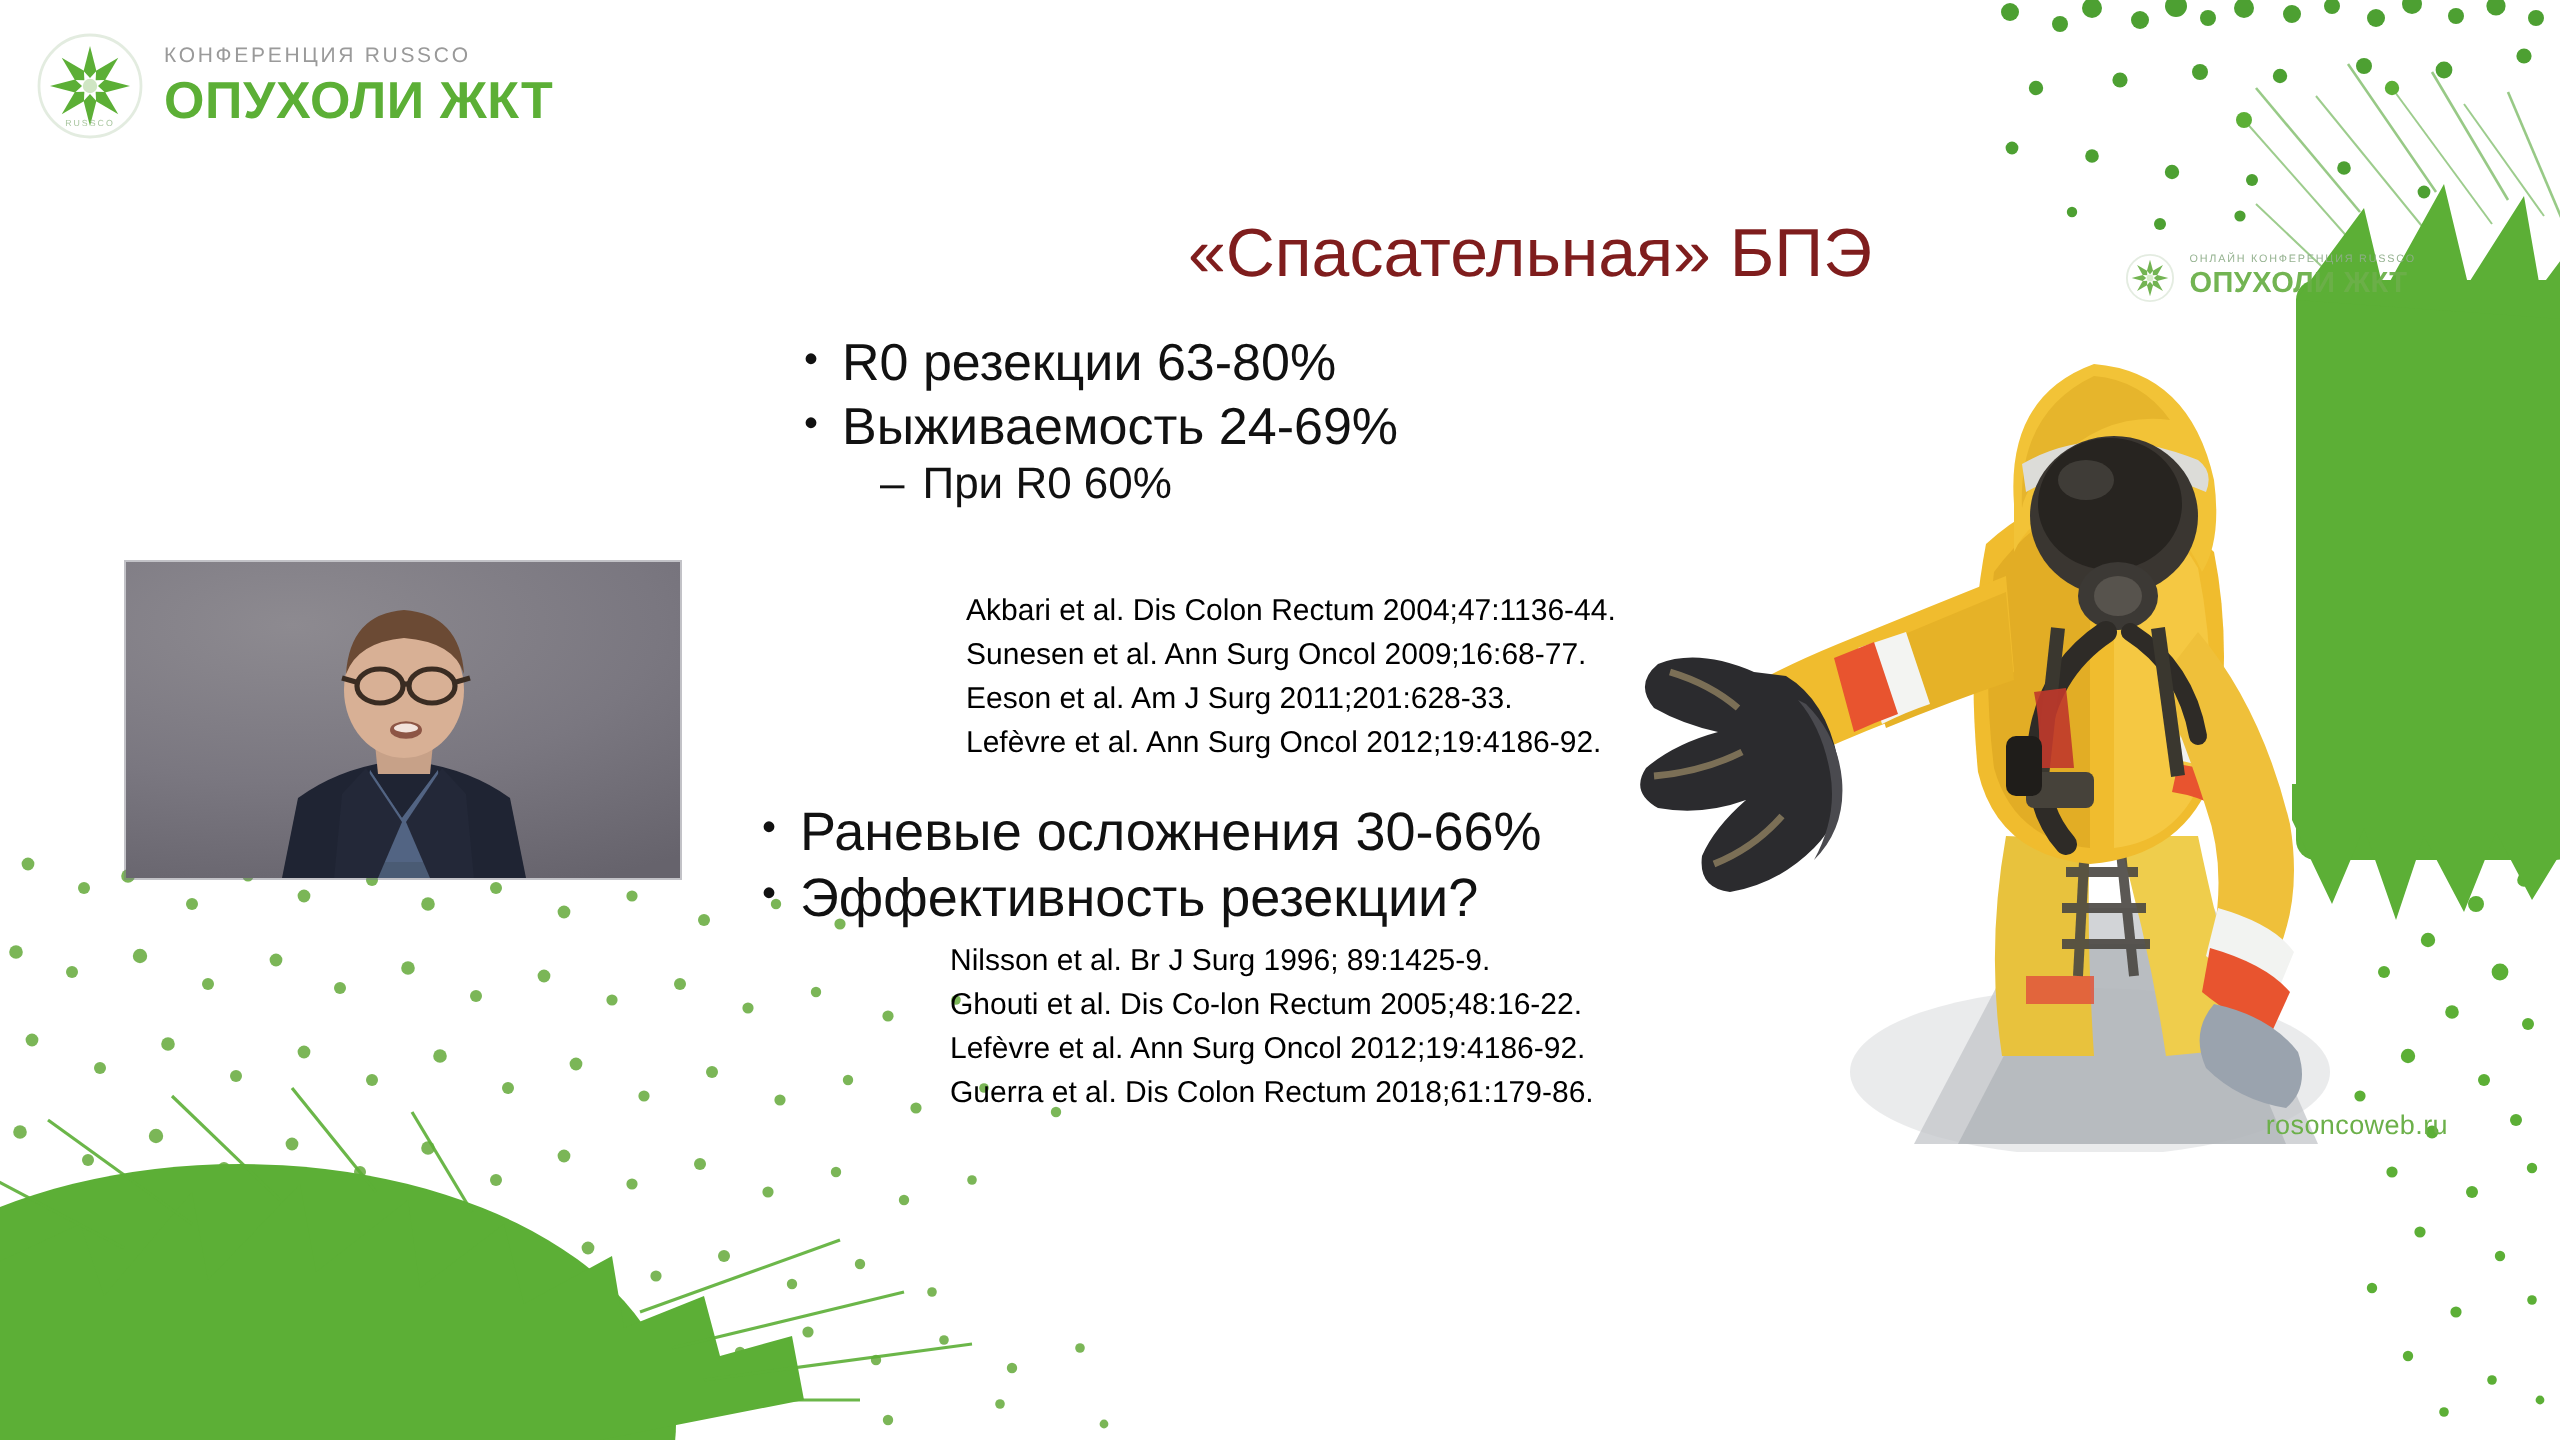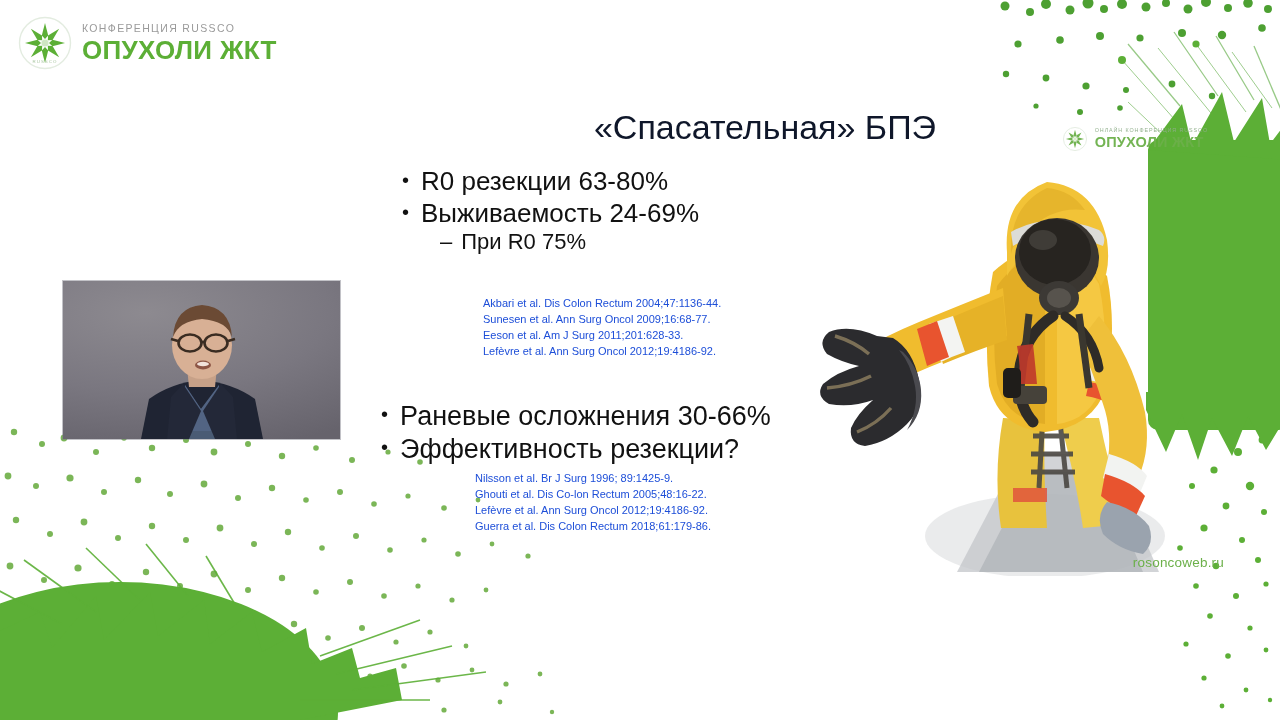--- a/index.html
+++ b/index.html
@@ -33,36 +33,36 @@
     font-size: 26px; font-weight: 700; letter-spacing: 0.3px;
     color: #5caf36; white-space: nowrap;
   }
 
   
   #slide { position: absolute; left: 355px; top: 92px; width: 905px; height: 520px; }
 
   #slide-title {
     position: absolute; left: 15px; top: 16px; width: 790px;
     text-align: center;
-    font-size: 34px; font-weight: 400; color: #0f172a;
+    font-size: 34px; font-weight: 400; color: #7f1d1d;
     letter-spacing: 0px; white-space: nowrap;
   }
 
   .bullets { position: absolute; font-size: 26px; color: #111; line-height: 1.22; }
   .bullets .li { display: flex; gap: 12px; white-space: nowrap; }
   .bullets .bdot { flex: 0 0 auto; font-size: 20px; line-height: 1.45; }
   .bullets .sub { margin-left: 38px; font-size: 22px; white-space: nowrap; display: flex; gap: 9px; }
   .bullets .dash { flex: 0 0 auto; }
 
   #bullets-top { left: 47px; top: 74px; }
   #bullets-mid { left: 26px; top: 308px; font-size: 27px; }
 
   .refs {
-    position: absolute; font-size: 11px; line-height: 1.47;
-    color: #1d4ed8; white-space: nowrap;
+    position: absolute; font-size: 15px; line-height: 1.47;
+    color: #000000; white-space: nowrap;
   }
   #refs-one { left: 128px; top: 203px; }
   #refs-two { left: 120px; top: 378px; }
 
   
   #slide-watermark { position: absolute; right: 52px; top: 34px; display: flex; align-items: center; gap: 7px; opacity: .95; }
   #slide-watermark .mark { width: 26px; height: 26px; flex: 0 0 26px; }
   #slide-watermark .words { display: flex; flex-direction: column; line-height: 1; }
   #slide-watermark .kicker { font-size: 5.4px; letter-spacing: .9px; color: #8fae8a; white-space: nowrap; margin-bottom: 2px; }
   #slide-watermark .brand { font-size: 14.5px; font-weight: 700; color: #6cb04a; white-space: nowrap; letter-spacing: .2px; }
@@ -363,21 +363,21 @@
       <div class="li">
         <span class="bdot">•</span>
         <span>R0 резекции 63-80%</span>
       </div>
       <div class="li">
         <span class="bdot">•</span>
         <span>Выживаемость 24-69%</span>
       </div>
       <div class="sub">
         <span class="dash">–</span>
-        <span>При R0 75%</span>
+        <span>При R0 60%</span>
       </div>
     </div>
 
     <div class="refs" id="refs-one">
       <div>Akbari et al. Dis Colon Rectum 2004;47:1136-44.</div>
       <div>Sunesen et al. Ann Surg Oncol 2009;16:68-77.</div>
       <div>Eeson et al. Am J Surg 2011;201:628-33.</div>
       <div>Lefèvre et al. Ann Surg Oncol 2012;19:4186-92.</div>
     </div>
 

